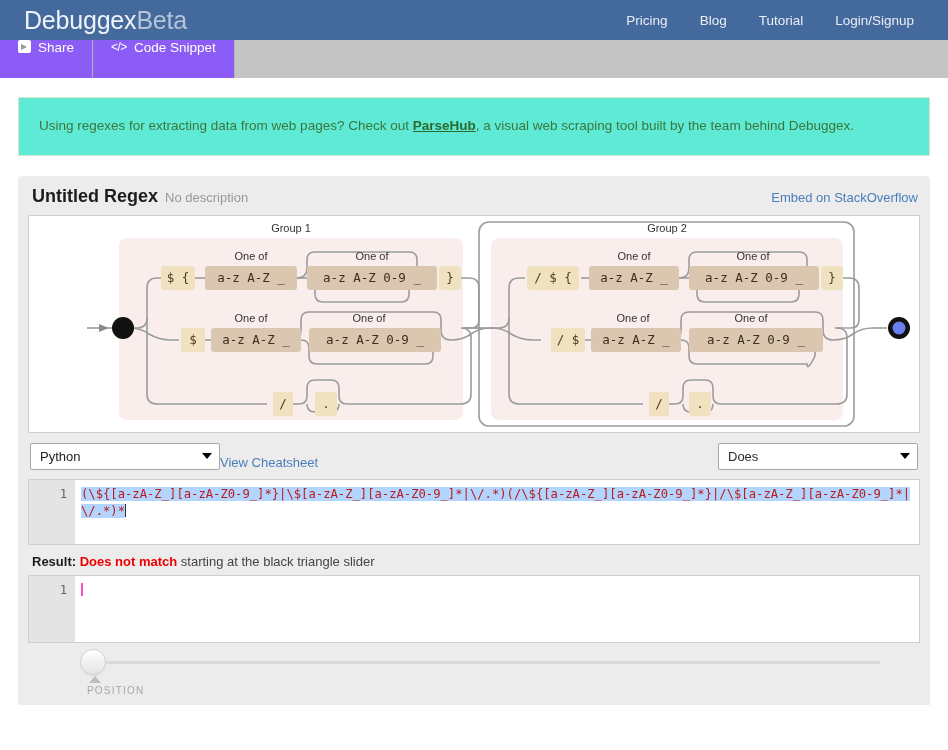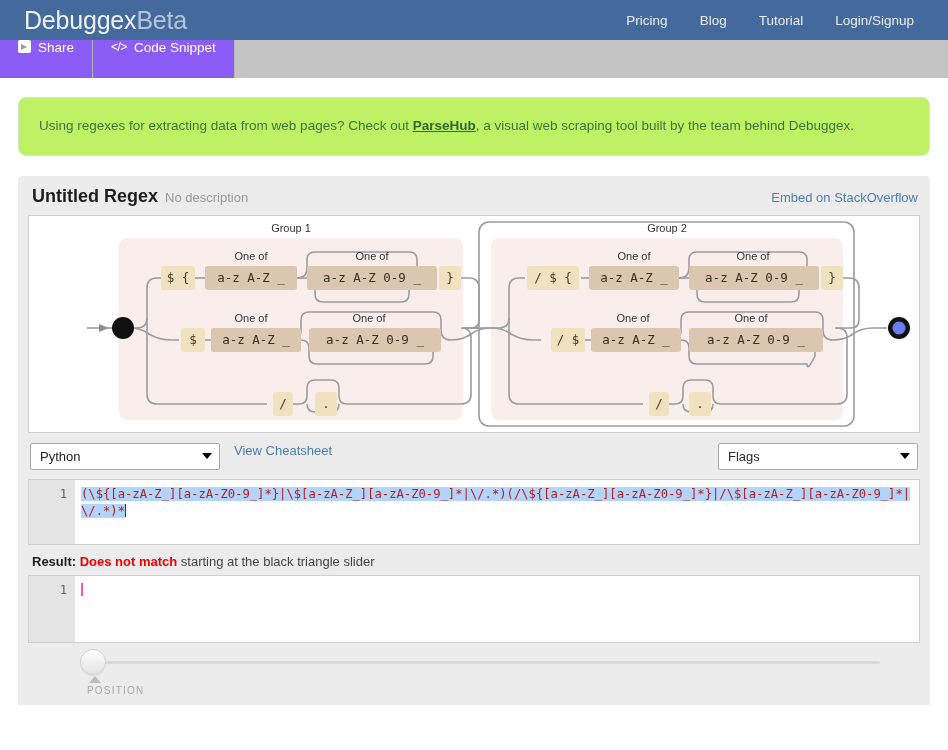--- a/index.html
+++ b/index.html
@@ -71,23 +71,23 @@
     border-top: 3.5px solid transparent;
     border-bottom: 3.5px solid transparent;
   }
   .tb-icon-code { font-size: 12px; color: #ffffff; letter-spacing: -0.5px; }
 
   
   .page { padding: 0 18px; }
 
   .notice {
     margin-top: 19px;
-    background: #bef264;
+    background: #5eead4;
     border: 1px solid #d3e8c6;
-    border-radius: 8px;
+    border-radius: 1px;
     padding: 19px 20px;
     color: #3c763d;
     font-size: 13.5px;
     line-height: 1.4;
   }
   .notice a {
     color: #2d6a2d;
     font-weight: bold;
     text-decoration: underline;
   }
@@ -139,21 +139,21 @@
   .mono-lit { font-family: "DejaVu Sans Mono", monospace; font-size: 12.5px; fill: #4a3a22; }
   .wire { fill: none; stroke: #9c9c9c; stroke-width: 1.6; }
 
   
   .controls {
     display: flex;
     align-items: center;
     justify-content: space-between;
     padding: 10px 2px 9px 2px;
   }
-  .ctl-left { display: flex; align-items: flex-start; gap: 14px; }
+  .ctl-left { display: flex; align-items: flex-end; }
   .select-box {
     width: 190px;
     height: 27px;
     background: #ffffff;
     border: 1px solid #a9a9a9;
     border-radius: 2px;
     display: flex;
     align-items: center;
     justify-content: space-between;
     padding: 0 7px 0 9px;
@@ -455,21 +455,21 @@
 
     <div class="controls">
       <div class="ctl-left">
         <div class="select-box">
           <span>Python</span>
           <span class="caret"></span>
         </div>
         <a class="ctl-link">View Cheatsheet</a>
       </div>
       <div class="select-box flags">
-        <span>Flags</span>
+        <span>Does</span>
         <span class="caret"></span>
       </div>
     </div>
 
     <div class="editor regex">
       <div class="gutter">
         <div>1</div>
         <div class="gl-blank">.</div>
       </div>
       <div class="code"><span class="sel">(\${[a-zA-Z_][a-zA-Z0-9_]*}|\$[a-zA-Z_][a-zA-Z0-9_]*|\/.*)(/\${[a-zA-Z_][a-zA-Z0-9_]*}|/\$[a-zA-Z_][a-zA-Z0-9_]*|\/.*)*</span><span class="caret-bar"></span></div>

